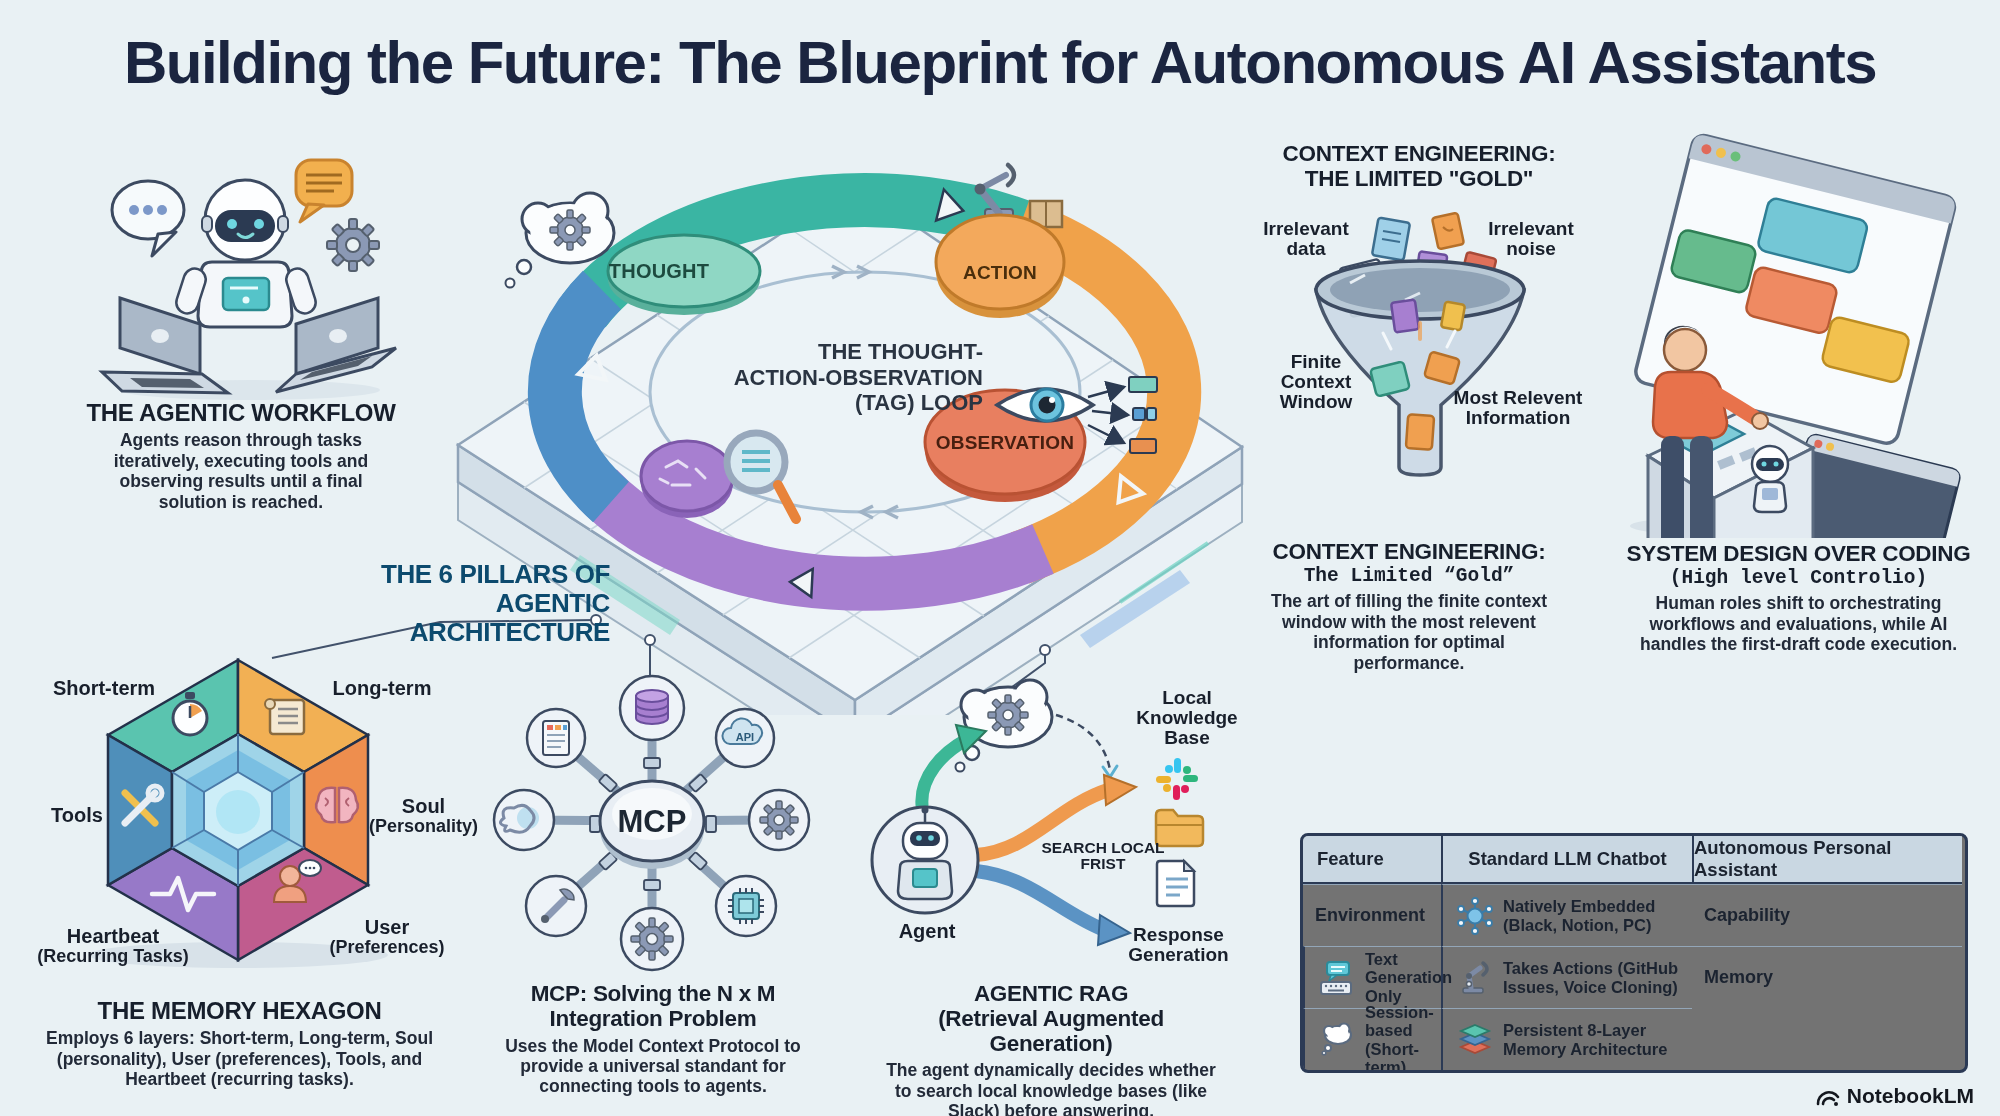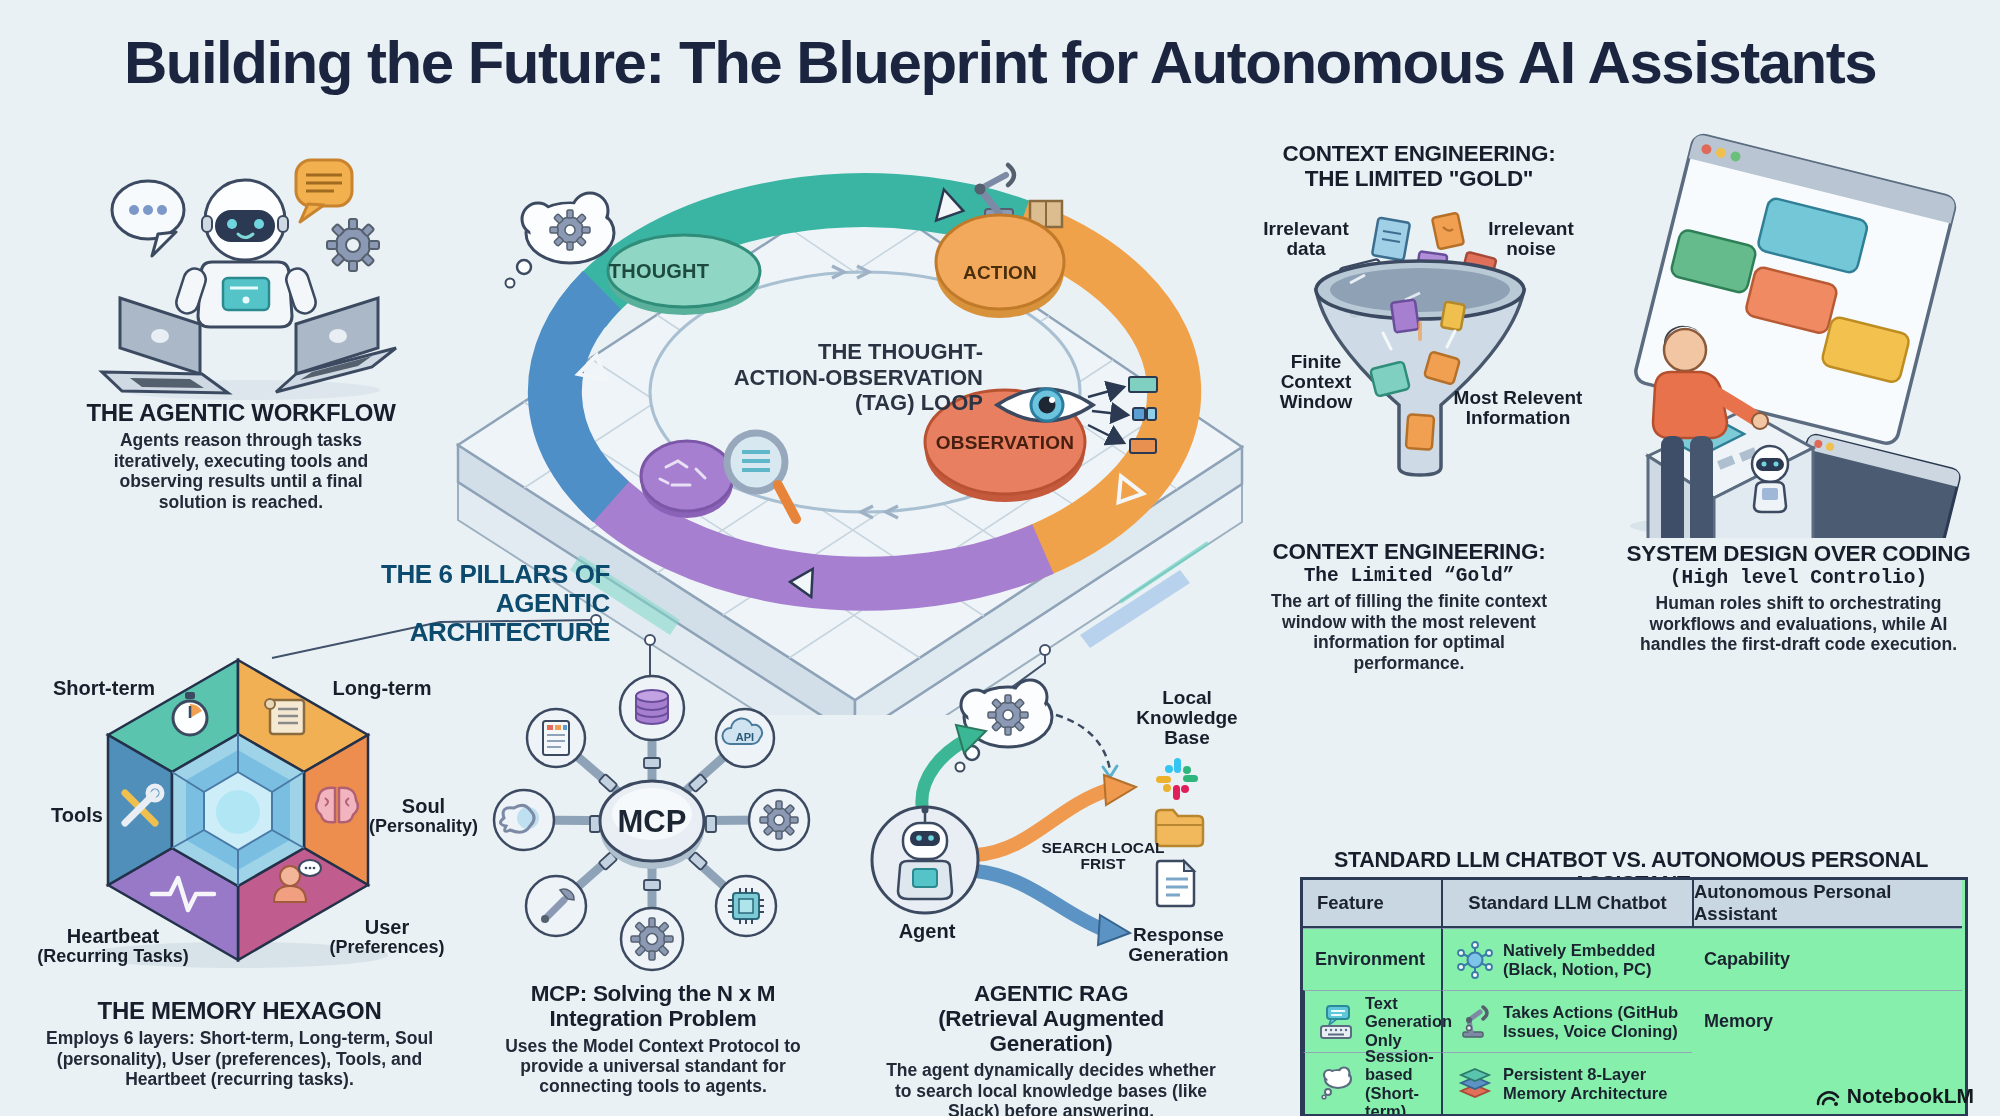--- a/index.html
+++ b/index.html
@@ -9,21 +9,21 @@
   #main-title{left:0;top:28px;width:2000px;text-align:center;font-size:60px;font-weight:800;letter-spacing:-1.5px;color:#1b2540;}
   .caption{position:absolute;text-align:center;color:#171f2c;}
   .c-h1{font-size:22.5px;font-weight:800;line-height:1.1;letter-spacing:-0.3px;display:block;}
   .c-h2{font-size:19.5px;font-weight:800;line-height:1.15;display:block;font-family:Liberation Mono, monospace;}
   .c-body{font-size:17.5px;font-weight:600;line-height:1.17;margin-top:4px;color:#222a38;display:block;}
   .lbl{position:absolute;text-align:center;font-weight:800;font-size:19px;line-height:1.06;color:#181f2b;}
   .loop-lbl{position:absolute;text-align:center;font-weight:800;letter-spacing:0.2px;}
   #tag-center{font-size:22px;font-weight:800;line-height:1.16;color:#2a3442;}
   #pillars-heading{font-size:26px;font-weight:700;line-height:1.12;color:#0c4a6e;letter-spacing:-0.4px;}
   
-  #cmp-table{left:1300px;top:877px;width:662px;height:234px;border:3px solid #2b3a55;border-radius:0;background:#86efac;display:grid;grid-template-columns:138px 251px 270px;grid-template-rows:48px 62px 62px 62px;overflow:hidden;}
+  #cmp-table{left:1300px;top:833px;width:662px;height:234px;border:3px solid #2b3a55;border-radius:8px;background:#737373;display:grid;grid-template-columns:138px 251px 270px;grid-template-rows:48px 62px 62px 62px;overflow:hidden;}
   .th{background:#c9d7e2;font-weight:800;font-size:18.5px;display:flex;align-items:center;justify-content:center;border-bottom:2px solid #2b3a55;}
   .th.first{justify-content:flex-start;padding-left:14px;}
   .td{display:flex;align-items:center;font-size:16.5px;font-weight:600;line-height:1.12;padding:0 6px 0 12px;border-top:1.5px solid #93a6b8;}
   .td.feature{font-weight:800;font-size:18px;}
   .vline{border-left:2px solid #2b3a55;}
   .cell-ic{flex:0 0 40px;display:flex;align-items:center;justify-content:center;margin-right:8px;}
   #footer-brand{right:26px;top:1084px;display:flex;align-items:center;gap:6px;font-size:21px;font-weight:700;color:#14181f;}
 </style>
 </head>
 <body>

